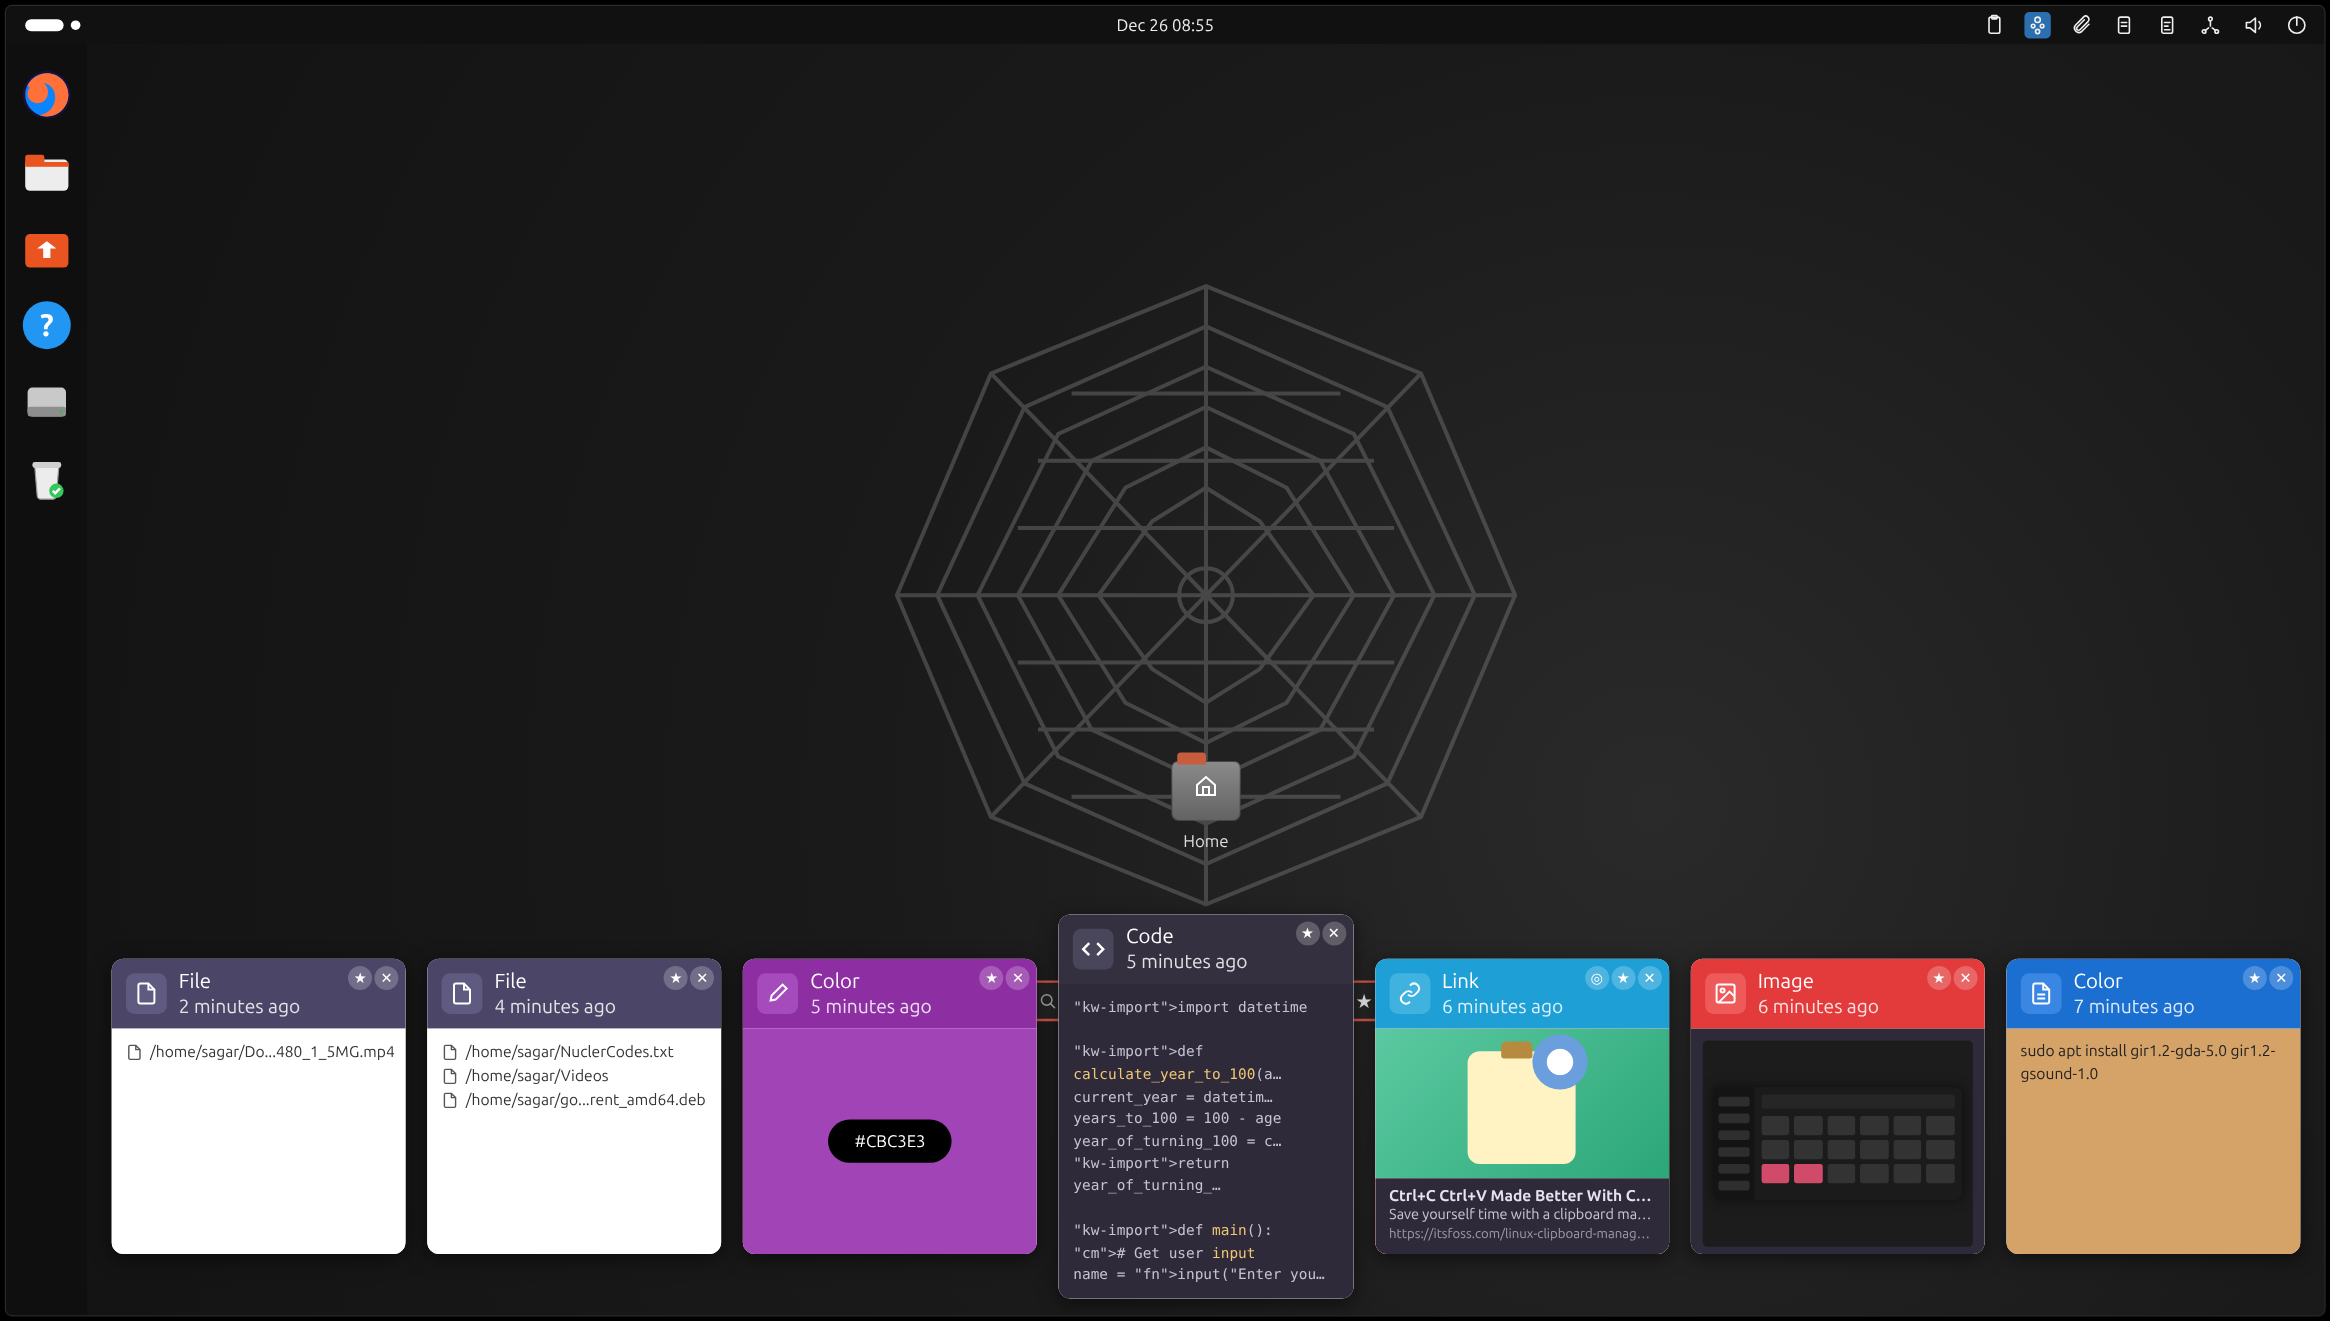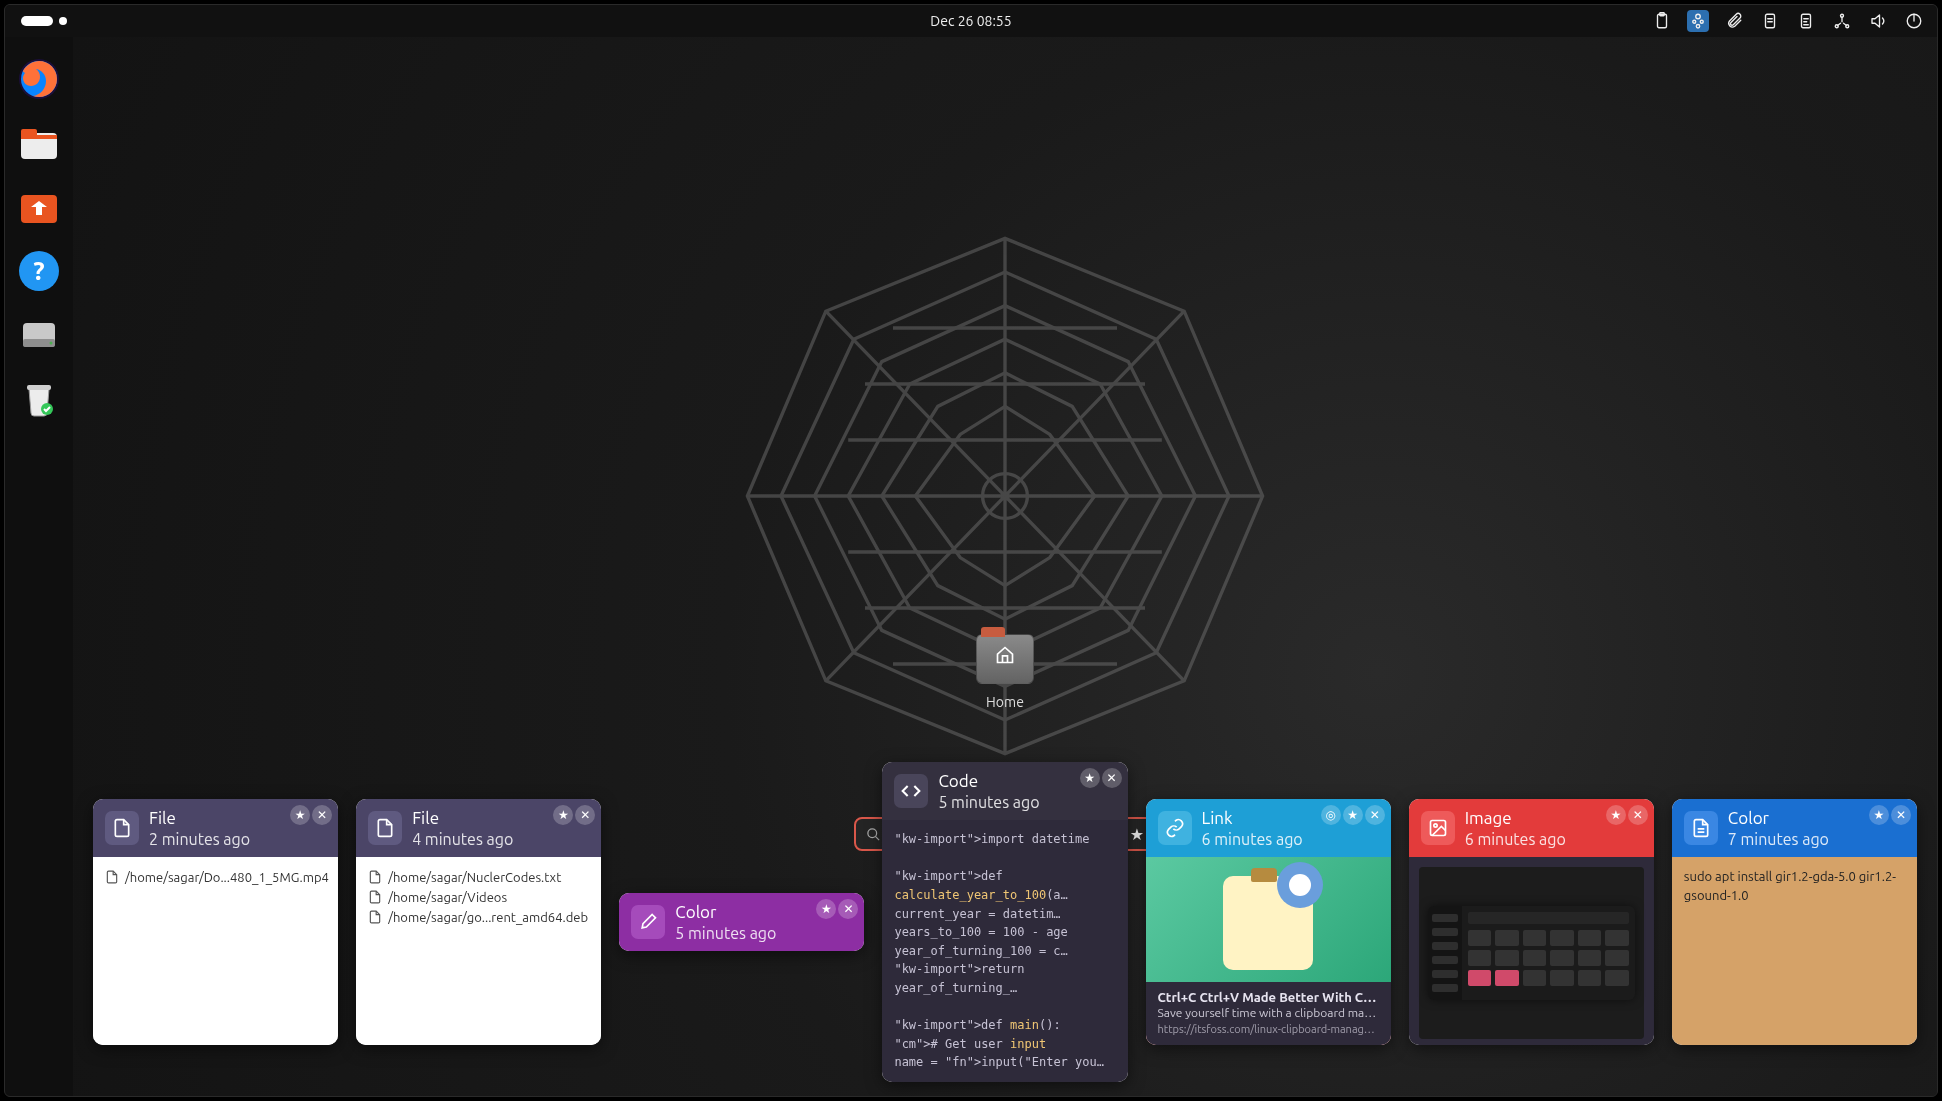--- a/index.html
+++ b/index.html
@@ -337,20 +337,23 @@
             </div>
             <div>
               <div class="title">Color</div>
               <div class="sub">5 minutes ago</div>
             </div>
             <div class="right">
               <div class="chip">★</div>
               <div class="chip">✕</div>
             </div>
           </div>
+          <div class="card-body body-color">
+            <div class="color-pill">#CBC3E3</div>
+          </div>
         </div>
         <div class="card">
           <div class="card-head h-code">
             <div class="iconbox">
               <svg width="20" height="20" viewBox="0 0 24 24" fill="none" stroke="#fff" stroke-width="2.5">
                 <path d="M8 6l-6 6 6 6M16 6l6 6-6 6"></path>
               </svg>
             </div>
             <div>
               <div class="title">Code</div>

